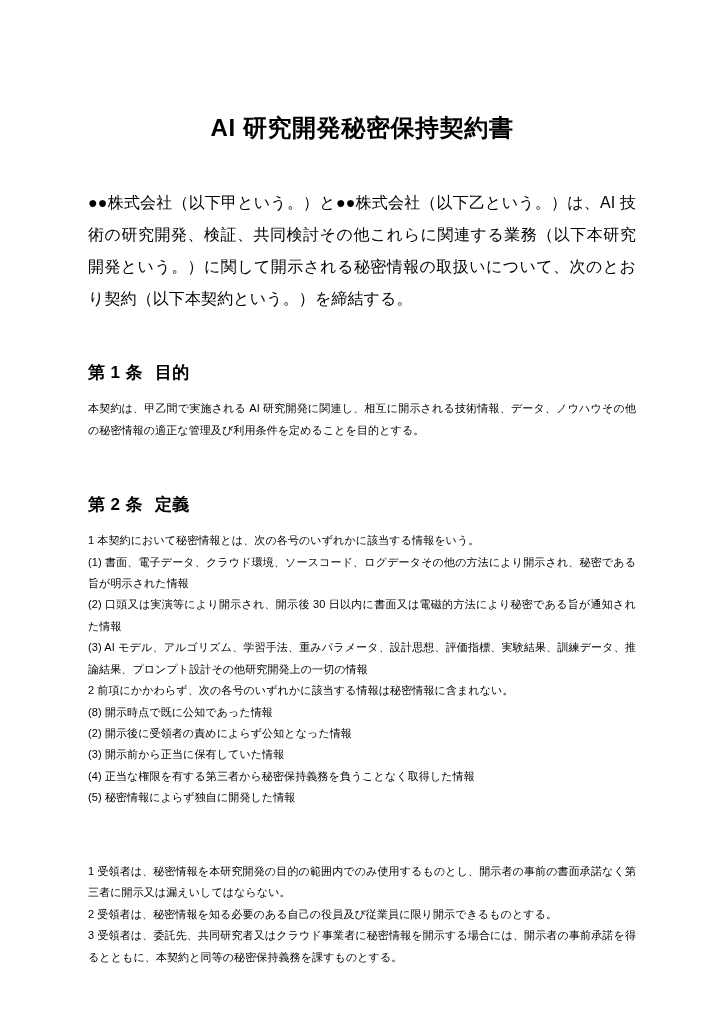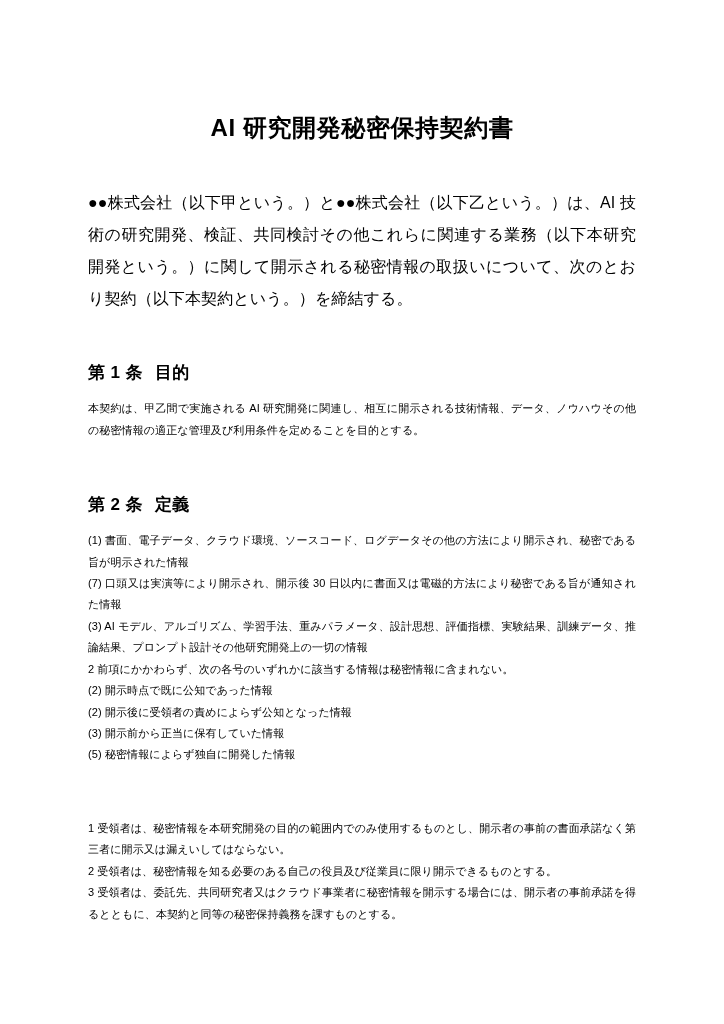--- a/index.html
+++ b/index.html
@@ -82,27 +82,29 @@
     <h2 class="section-heading">
       <span>第 1 条</span><span class="sec-title">目的</span>
     </h2>
     <p class="para">本契約は、甲乙間で実施される AI 研究開発に関連し、相互に開示される技術情報、データ、ノウハウその他の秘密情報の適正な管理及び利用条件を定めることを目的とする。</p>
   </div>
 
   <div class="section sec2">
     <h2 class="section-heading">
       <span>第 2 条</span><span class="sec-title">定義</span>
     </h2>
+    <p class="para">1 本契約において秘密情報とは、次の各号のいずれかに該当する情報をいう。</p>
     <p class="para">(1) 書面、電子データ、クラウド環境、ソースコード、ログデータその他の方法により開示され、秘密である旨が明示された情報</p>
-    <p class="para">(7) 口頭又は実演等により開示され、開示後 30 日以内に書面又は電磁的方法により秘密である旨が通知された情報</p>
+    <p class="para">(2) 口頭又は実演等により開示され、開示後 30 日以内に書面又は電磁的方法により秘密である旨が通知された情報</p>
     <p class="para">(3) AI モデル、アルゴリズム、学習手法、重みパラメータ、設計思想、評価指標、実験結果、訓練データ、推論結果、プロンプト設計その他研究開発上の一切の情報</p>
     <p class="para block-gap">2 前項にかかわらず、次の各号のいずれかに該当する情報は秘密情報に含まれない。</p>
-    <p class="para">(2) 開示時点で既に公知であった情報</p>
+    <p class="para">(8) 開示時点で既に公知であった情報</p>
     <p class="para">(2) 開示後に受領者の責めによらず公知となった情報</p>
     <p class="para">(3) 開示前から正当に保有していた情報</p>
+    <p class="para">(4) 正当な権限を有する第三者から秘密保持義務を負うことなく取得した情報</p>
     <p class="para">(5) 秘密情報によらず独自に開発した情報</p>
   </div>
 
   <div class="section sec3">
     <p class="para">1 受領者は、秘密情報を本研究開発の目的の範囲内でのみ使用するものとし、開示者の事前の書面承諾なく第三者に開示又は漏えいしてはならない。</p>
     <p class="para">2 受領者は、秘密情報を知る必要のある自己の役員及び従業員に限り開示できるものとする。</p>
     <p class="para">3 受領者は、委託先、共同研究者又はクラウド事業者に秘密情報を開示する場合には、開示者の事前承諾を得るとともに、本契約と同等の秘密保持義務を課すものとする。</p>
   </div>
 
 </div>

